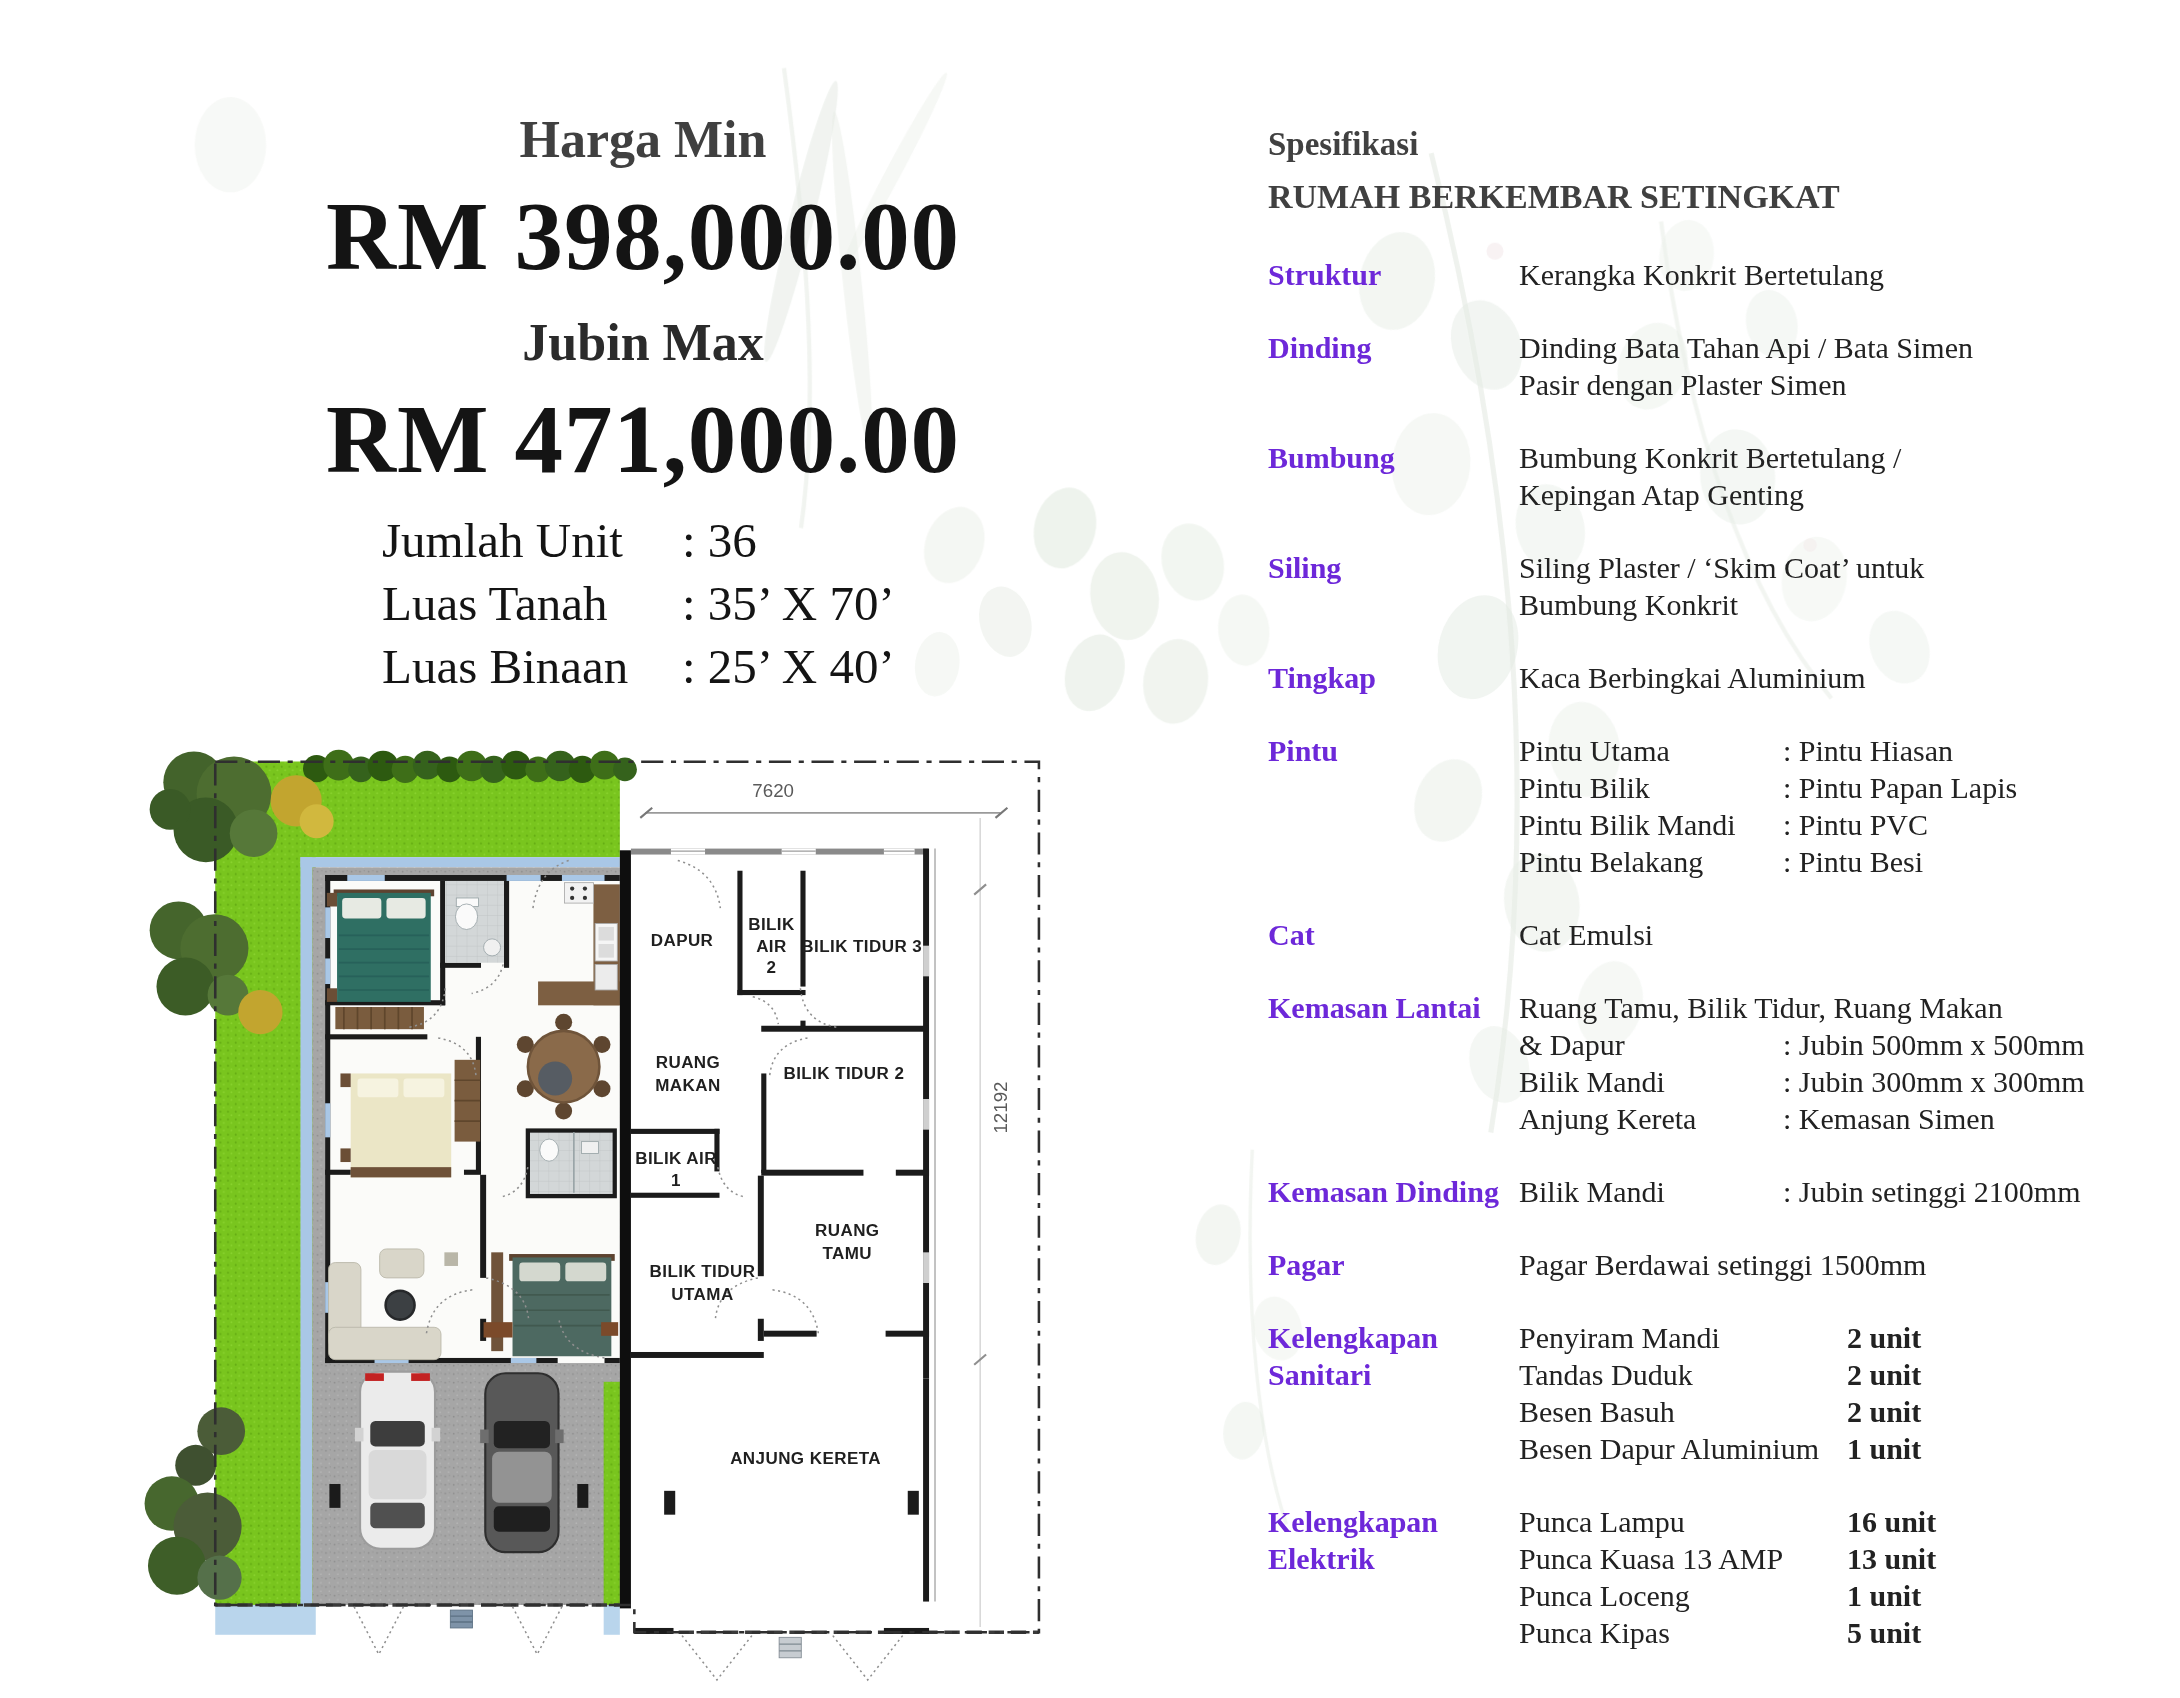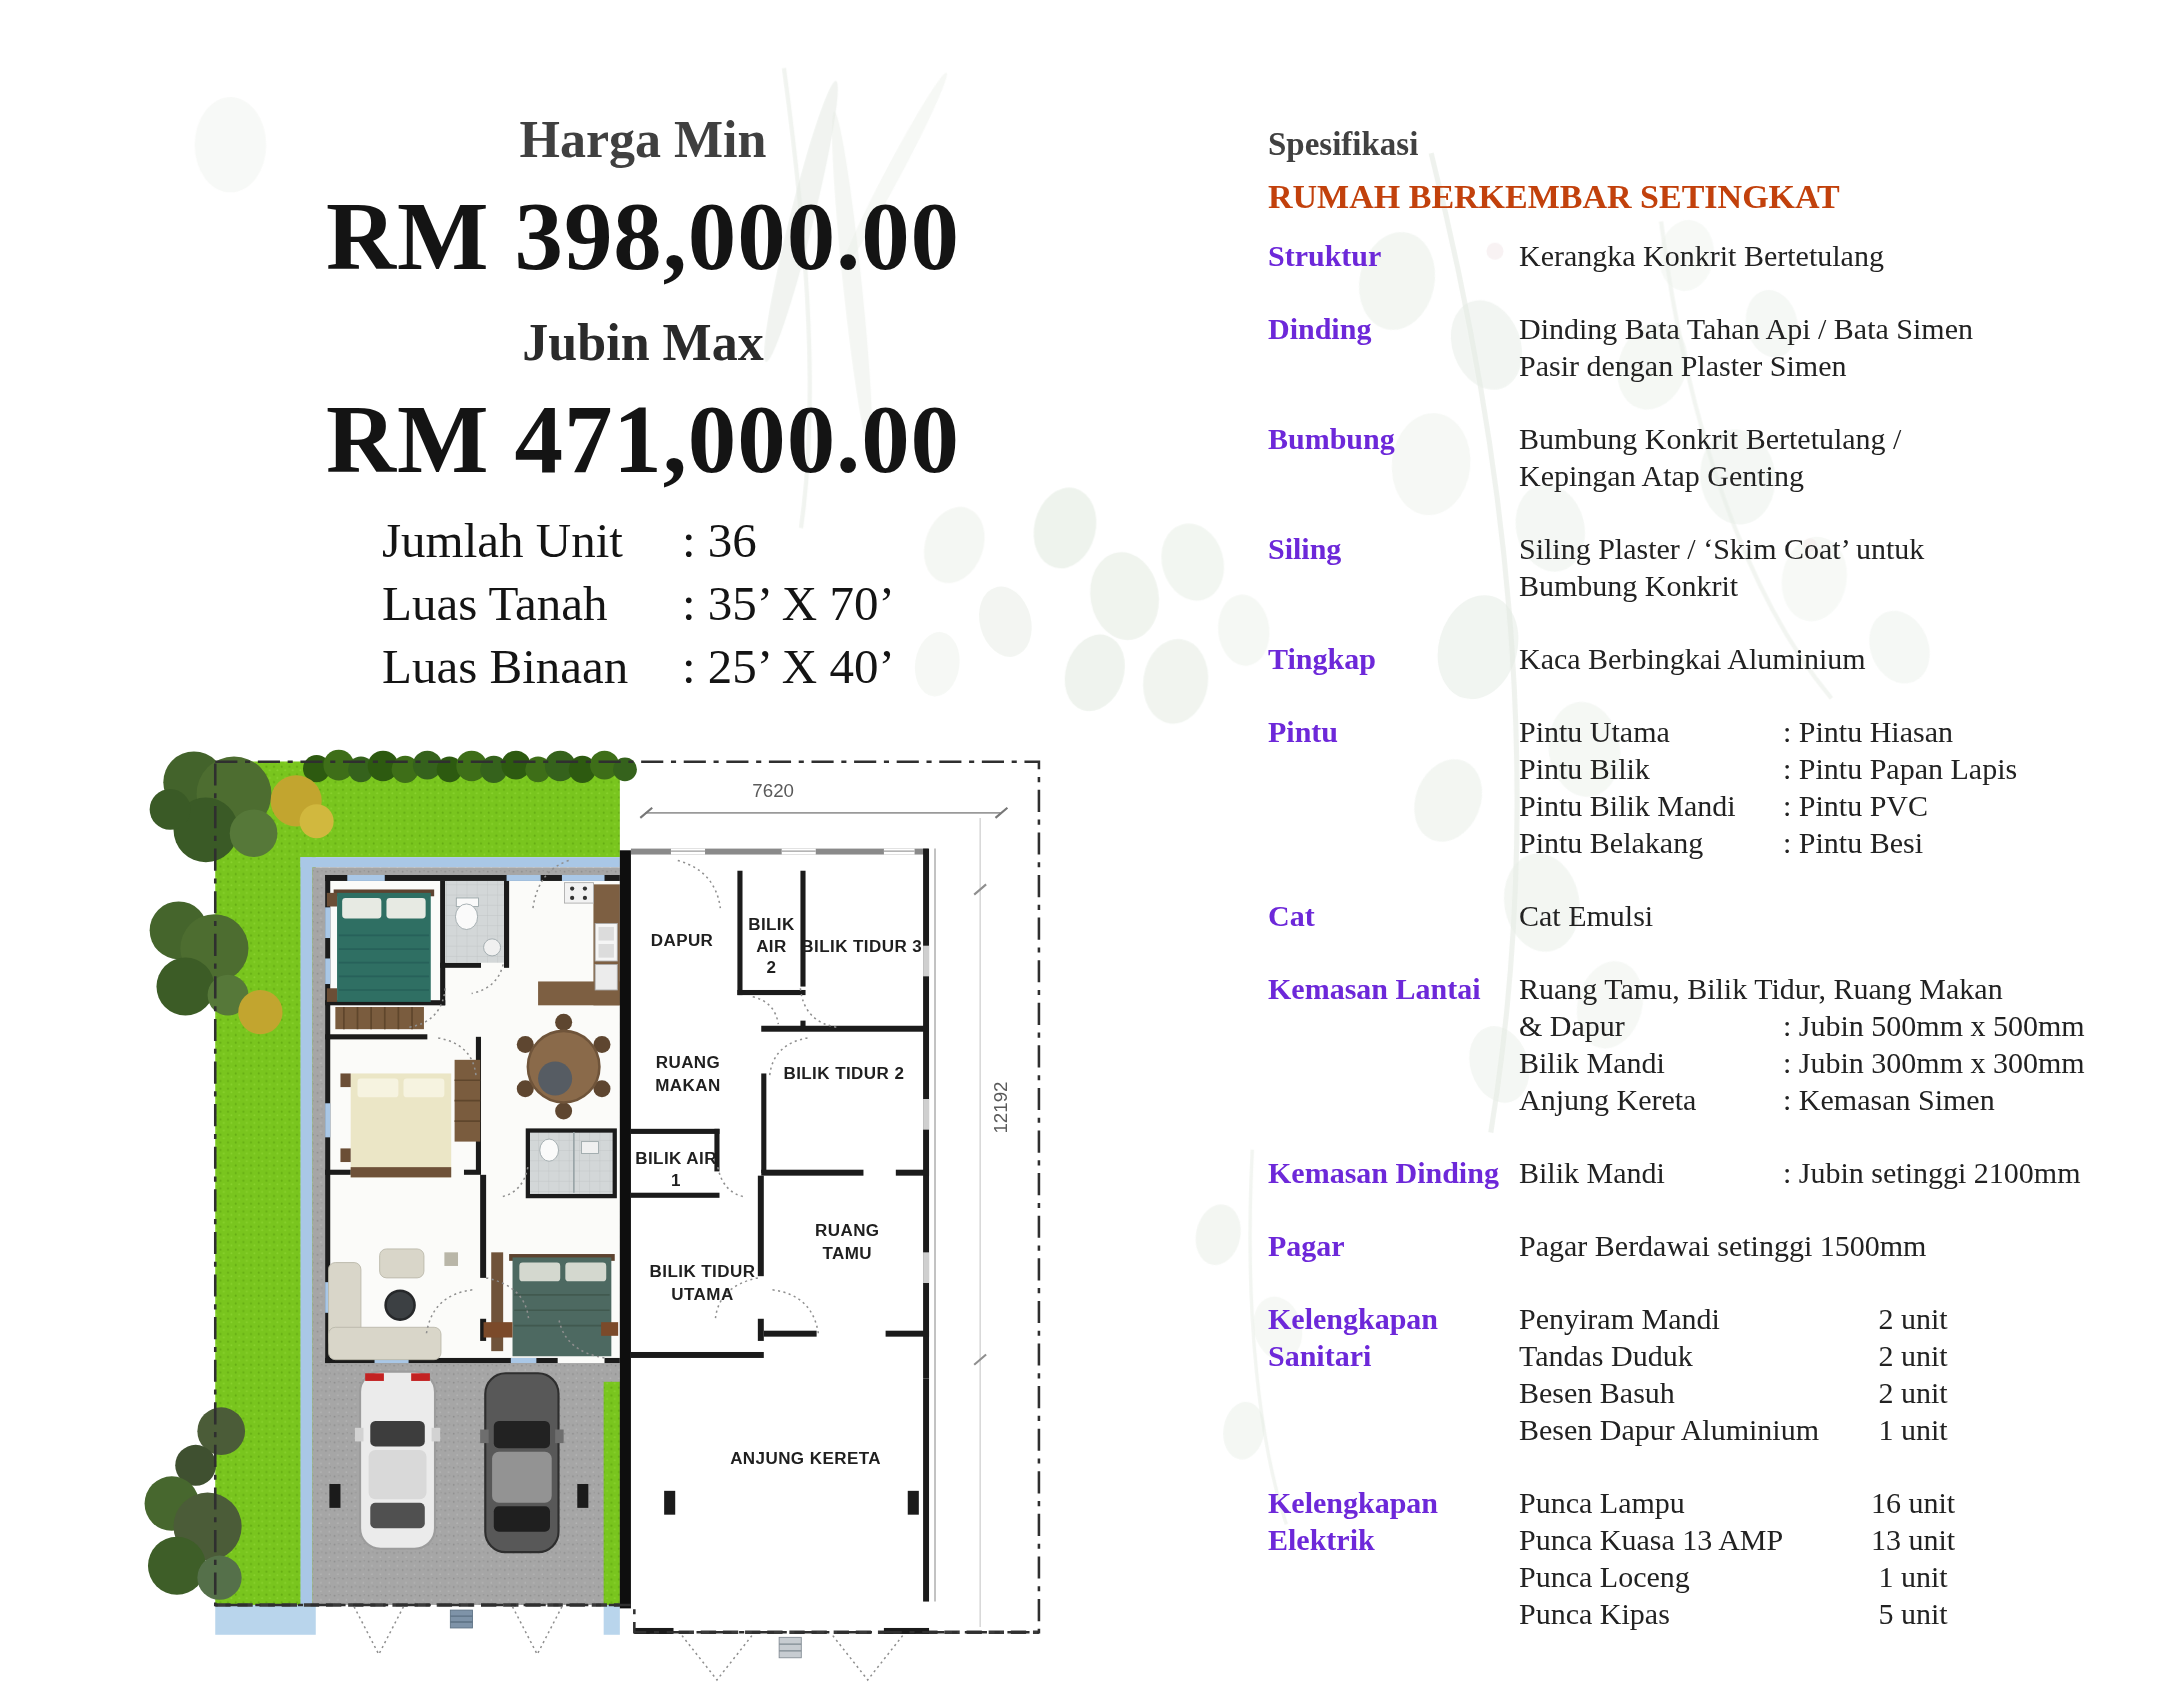--- a/index.html
+++ b/index.html
@@ -11,27 +11,27 @@
   .price-label{font-size:52px;font-weight:bold;color:#404040;line-height:82px;}
   .price-label.max{color:#2b2b2b;margin-top:8.5px;}
   .price-value{font-size:97px;font-weight:bold;color:#141414;line-height:112px;letter-spacing:0.9px;}
   
   .details{position:absolute;left:382px;top:509px;z-index:2;font-size:49px;font-weight:normal;color:#141414;}
   .detail-row{display:flex;line-height:63px;}
   .detail-label{width:300px;}
   
   .specs{position:absolute;left:1268px;top:124px;width:860px;z-index:2;font-size:30px;color:#1e1e1e;}
   .specs-title{font-size:33px;font-weight:600;color:#414141;line-height:41px;margin-bottom:10.2px;}
-  .specs-subtitle{font-size:34px;font-weight:bold;color:#c2410c;line-height:44px;margin-bottom:18px;}
+  .specs-subtitle{font-size:34px;font-weight:bold;color:#404040;line-height:44px;margin-bottom:37px;}
   .spec-row{display:grid;grid-template-columns:251px 1fr;margin-bottom:36px;line-height:37px;}
   .spec-label{font-weight:bold;color:#6d28d9;}
   .spec-values{color:#222;}
   .pair{display:grid;grid-template-columns:264px 1fr;}
   .items .item{display:grid;grid-template-columns:1fr 281px;}
-  .item .qty{text-align:center;padding-right:149px;}
+  .item .qty{text-align:left;padding-right:149px;font-weight:bold;}
   
   .plan{position:absolute;left:119px;top:741px;z-index:1;}
   .room-label{font-family:"Liberation Sans",sans-serif;font-weight:bold;font-size:20px;
               fill:#1f1f1f;letter-spacing:.5px;text-anchor:middle;}
   .dim-label{font-family:"Liberation Sans",sans-serif;font-size:22px;fill:#5a5a5a;text-anchor:middle;}
   .wall{fill:#1b1b1b;}
   .arc{fill:none;stroke:#8f8f8f;stroke-width:1.8;stroke-dasharray:2.5 4;}
 </style>
 </head>
 <body>

